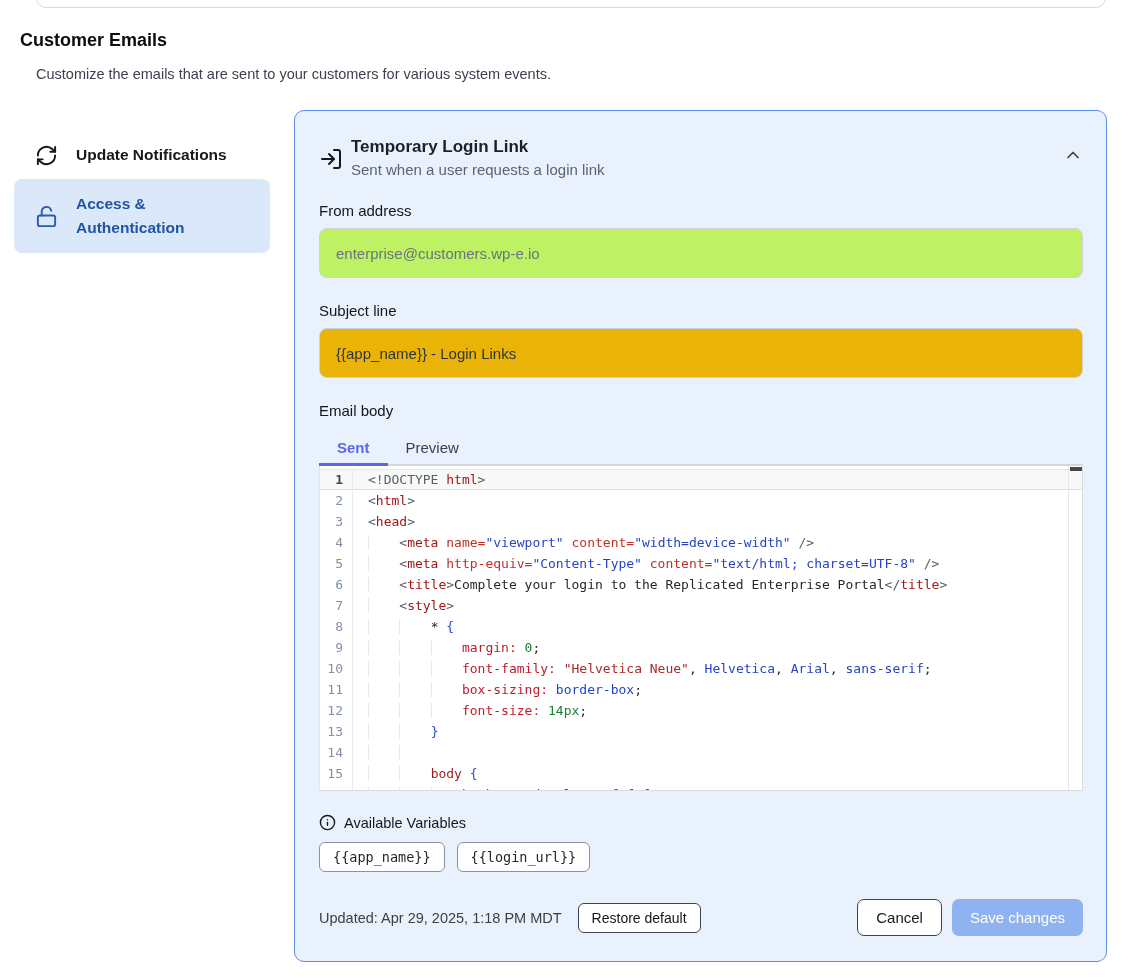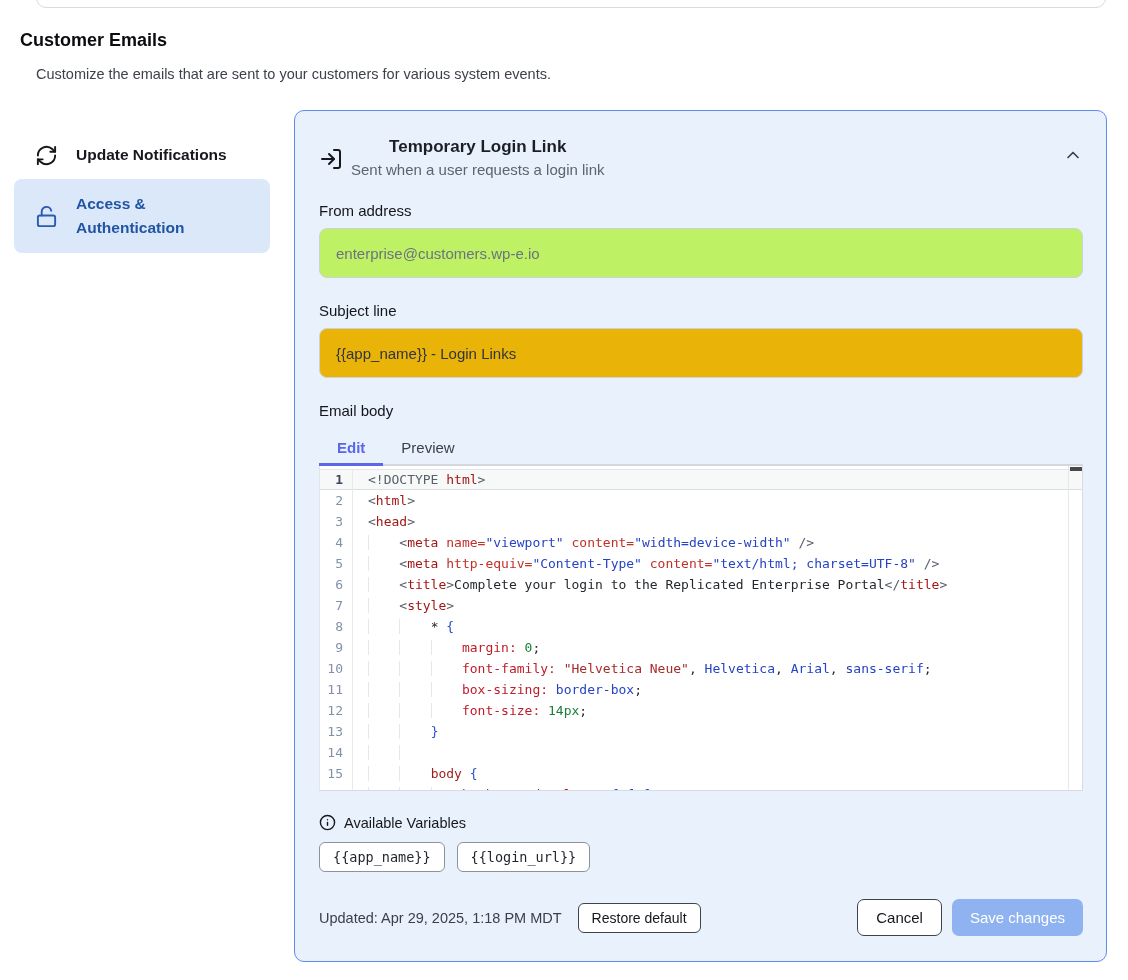--- a/index.html
+++ b/index.html
@@ -14,21 +14,21 @@
   .side-item.active { background:#dbe8fa; height:74px; }
   .side-item.active .side-label { color:#2155a3; width:130px; }
   .side-item:not(.active) { height:48px; margin-top:19px; }
   .side-label { font-size:15.5px; font-weight:600; line-height:1.55; color:#17181c; }
   .side-icon { flex:0 0 auto; display:flex; }
 
   
   .panel { position:absolute; left:294px; top:110px; width:813px; height:852px; background:#e9f1fc; border:1px solid #5b8def; border-radius:10px; padding:26px 23px 24px 24px; overflow:hidden; }
   .panel-header { display:flex; align-items:flex-start; }
   .panel-header .hicon { margin-top:10px; display:flex; }
-  .panel-header .htext { margin-left:8px;text-align:center; }
+  .panel-header .htext { margin-left:8px; }
   .panel-title { font-size:17px; font-weight:700; color:#1c1f26; }
   .panel-subtitle { font-size:15px; color:#5c6470; margin-top:4px; }
   .collapse-btn { margin-left:auto; margin-top:8px; background:none; border:none; cursor:pointer; display:flex; }
 
   .field-label { font-size:15px; font-weight:500; color:#14161c; margin-top:24px; }
   .text-input { display:block; width:100%; height:50px; margin-top:9px; border:1px solid #ccd2d9; border-radius:8px; padding:0 16px; font-size:15px; font-family:"Liberation Sans", sans-serif; background:#eab308; color:#2f3540; }
   .text-input.disabled { background:#bef264; color:#6b7280; }
 
   
   .tabs { display:flex; margin-top:11px; border-bottom:2px solid #d4d7db; }
@@ -121,21 +121,21 @@
 
   <div class="field-label">From address</div>
   <input class="text-input disabled" type="text" readonly="" value="enterprise@customers.wp-e.io" style="">
 
   <div class="field-label">Subject line</div>
   <input class="text-input" type="text" value="{{app_name}} - Login Links" style="">
 
   <div class="field-label">Email body</div>
 
   <div class="tabs">
-    <button class="tab active">Edit</button>
+    <button class="tab active">Sent</button>
     <button class="tab">Preview</button>
   </div>
 
   <div class="editor" id="editor">
     <div class="scrolltrack">
       <div class="scrollthumb"></div>
     </div>
   <div class="cm-line active"><span class="cm-gutter">1</span><span class="cm-code"><span class="tk-pun">&lt;!DOCTYPE </span><span class="tk-tag">html</span><span class="tk-pun">&gt;</span></span></div>
       <div class="cm-line"><span class="cm-gutter">2</span><span class="cm-code"><span class="tk-pun">&lt;</span><span class="tk-tag">html</span><span class="tk-pun">&gt;</span></span></div>
       <div class="cm-line"><span class="cm-gutter">3</span><span class="cm-code"><span class="tk-pun">&lt;</span><span class="tk-tag">head</span><span class="tk-pun">&gt;</span></span></div>

